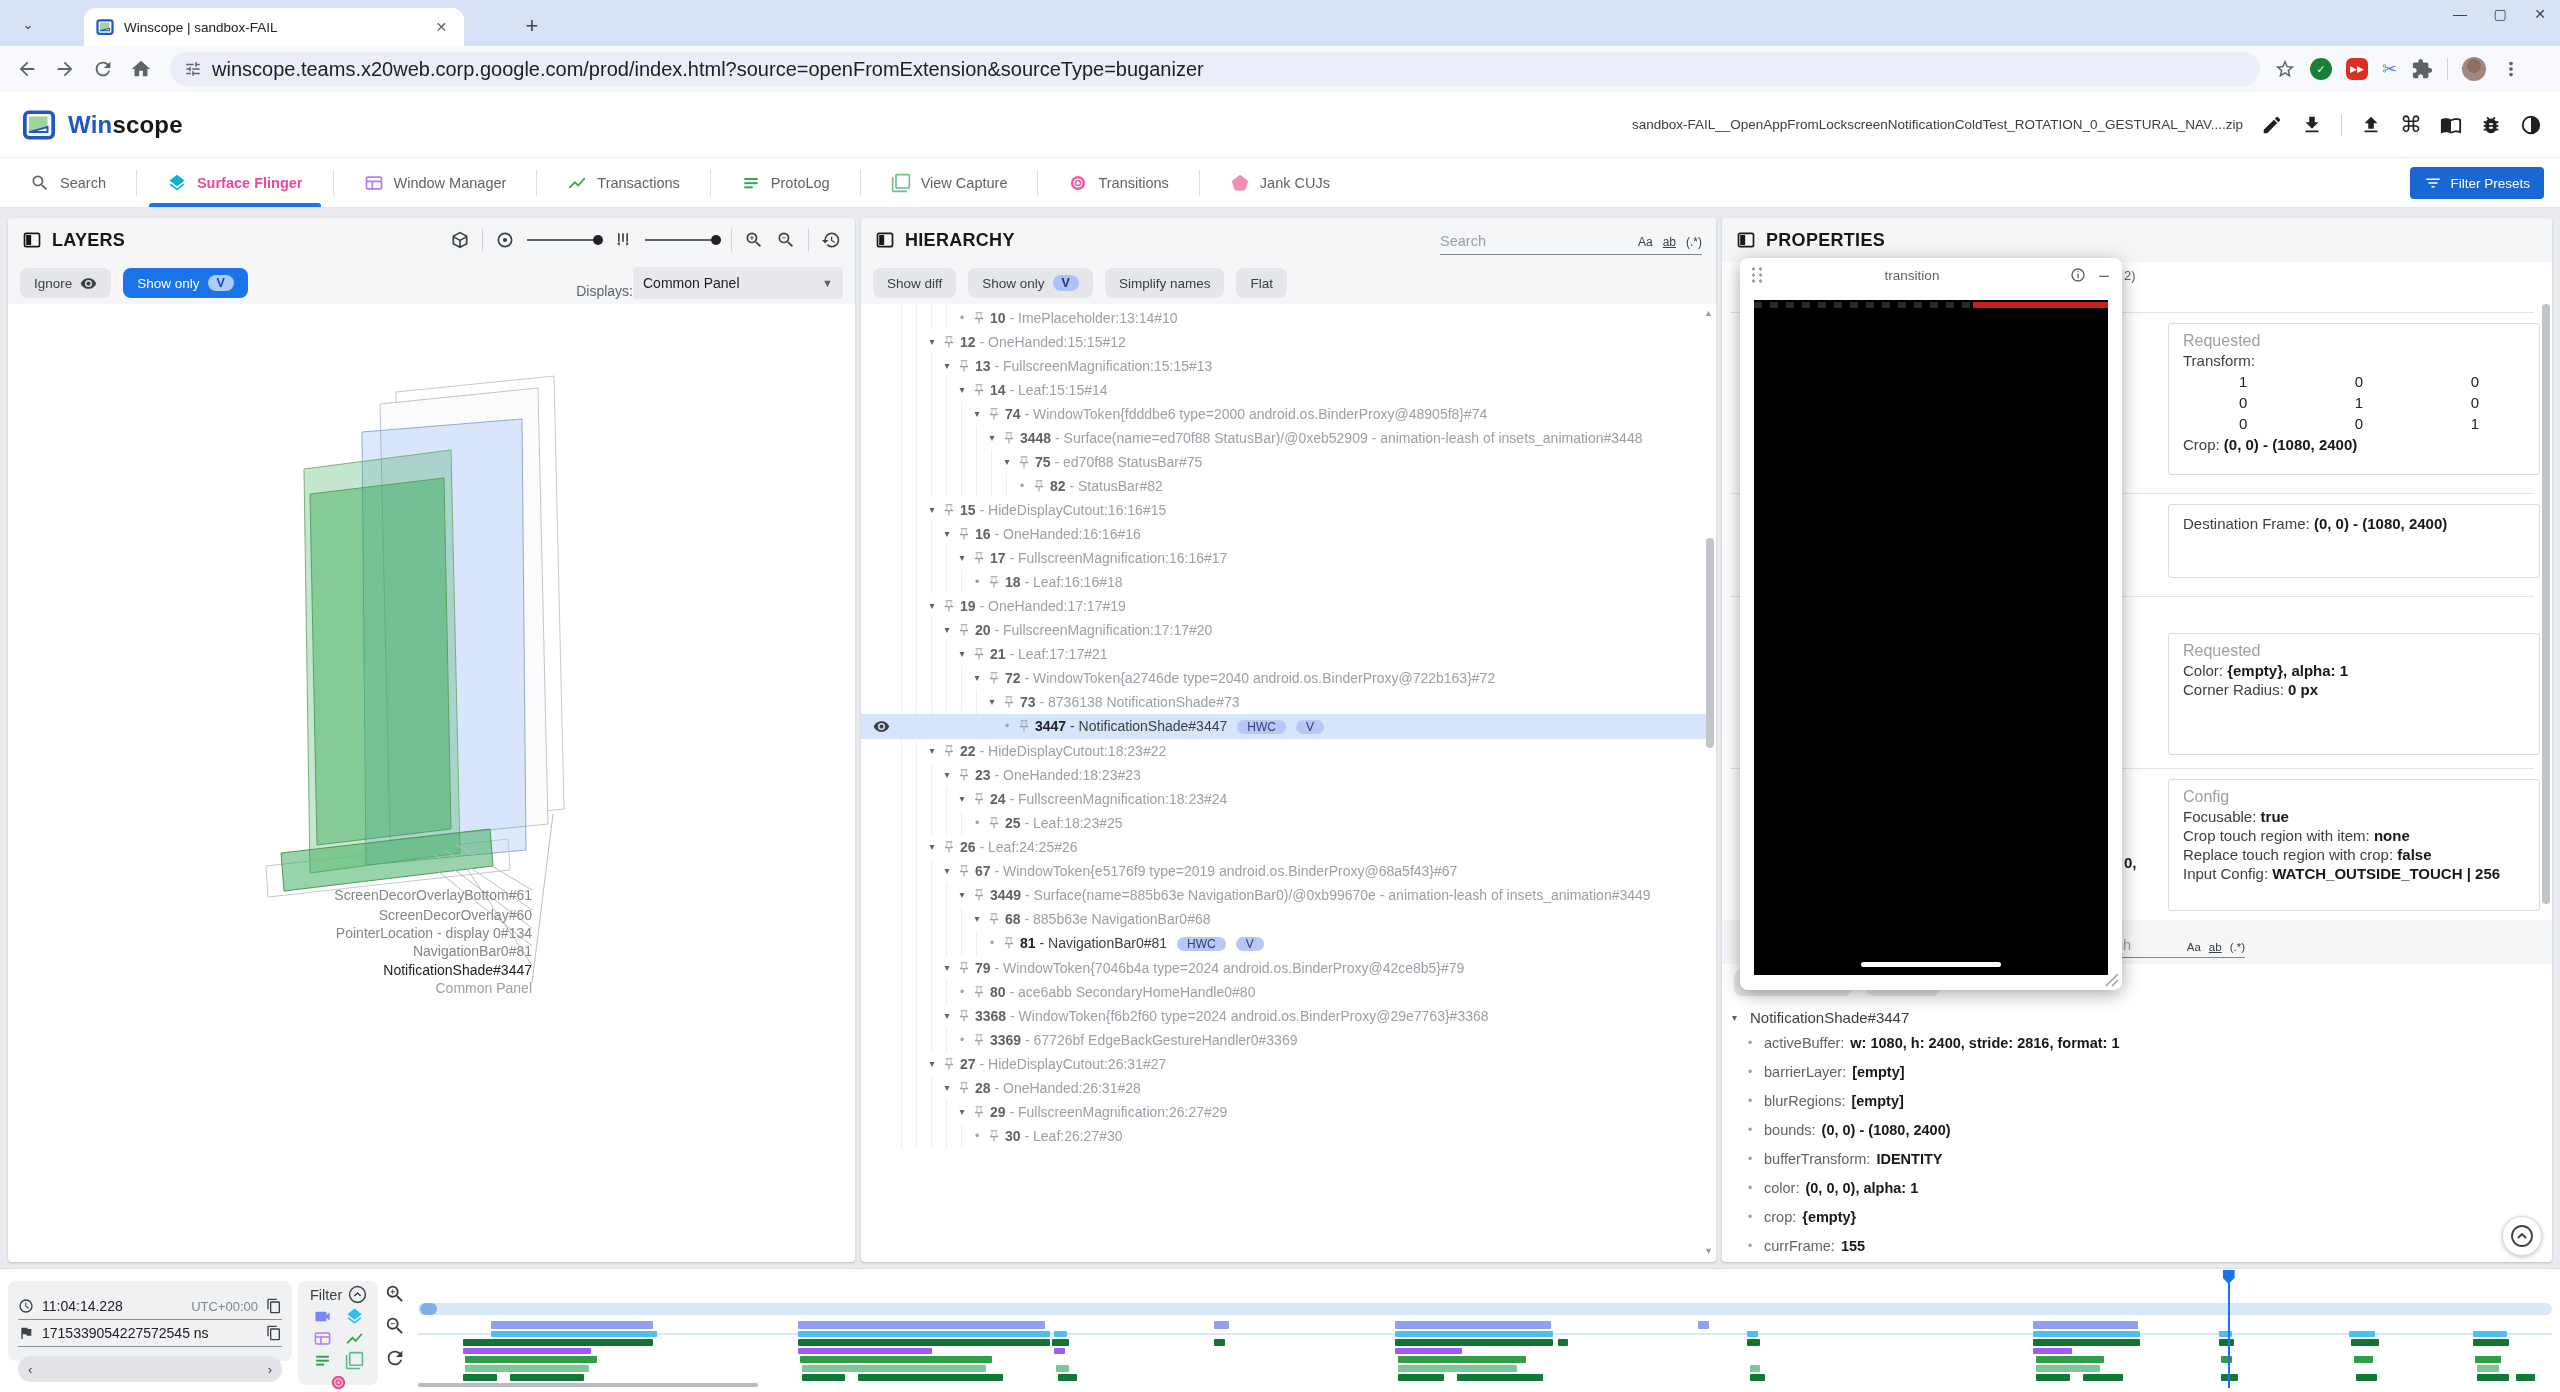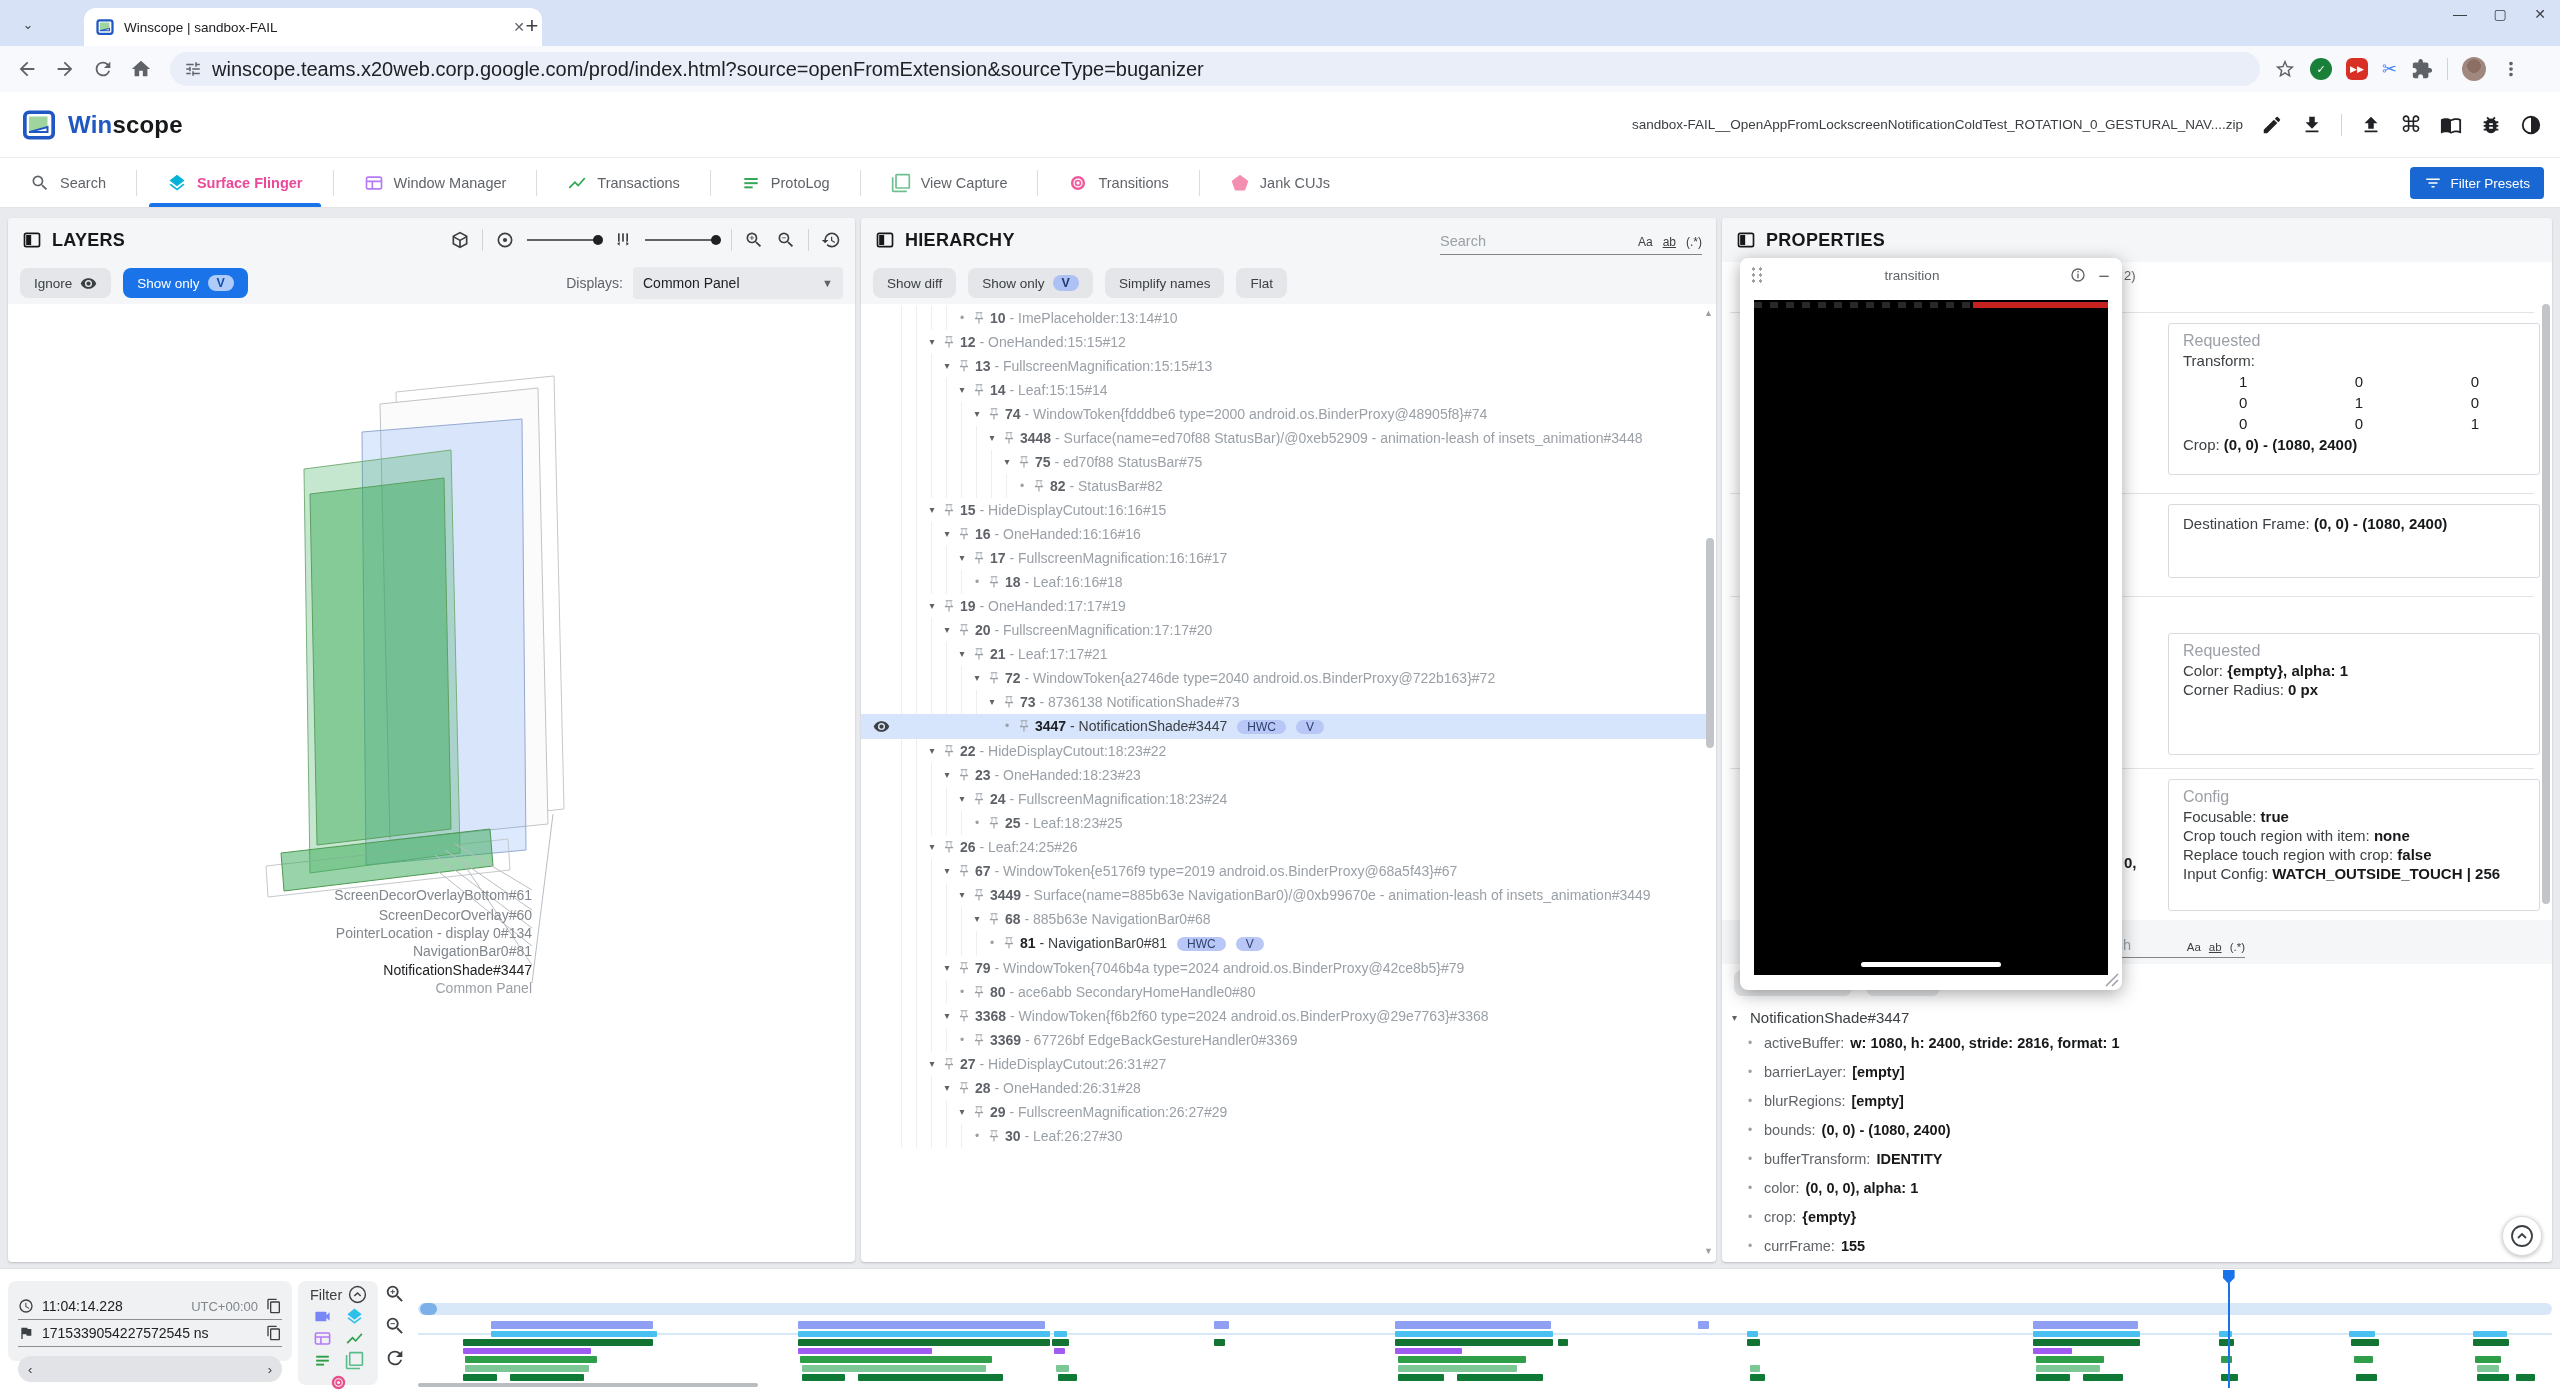--- a/index.html
+++ b/index.html
@@ -2,21 +2,21 @@
 <html><head>
 <meta charset="utf-8">
 <style>
   *{margin:0;padding:0;box-sizing:border-box;font-family:"Liberation Sans",sans-serif;}
   html,body{width:2560px;height:1392px;overflow:hidden;background:#e8eaed;}
   .ic{display:inline-flex;align-items:center;justify-content:center;flex:none;}
   .ic svg{width:100%;height:100%;}
   
   #tabstrip{position:absolute;left:0;top:0;width:2560px;height:46px;background:#d8e2f7;}
   #tab-search-btn{position:absolute;left:18px;top:14px;width:20px;height:20px;color:#444;font-size:13px;display:flex;align-items:center;justify-content:center;}
-  #tab{position:absolute;left:84px;top:8px;width:458px;height:38px;background:#fff;border-radius:12px 12px 0 0;display:flex;align-items:center;padding:0 12px;}
+  #tab{position:absolute;left:84px;top:8px;width:380px;height:38px;background:#fff;border-radius:12px 12px 0 0;display:flex;align-items:center;padding:0 12px;}
   #tab-title{font-size:13.5px;color:#202124;margin-left:10px;width:320px;white-space:nowrap;overflow:hidden;-webkit-mask-image:linear-gradient(to right,#000 85%,transparent);mask-image:linear-gradient(to right,#000 85%,transparent);}
   #tab-close{margin-left:auto;color:#5f6368;font-size:14px;width:22px;height:22px;display:flex;align-items:center;justify-content:center;border-radius:50%;}
   #newtab{position:absolute;left:516px;top:10px;width:32px;height:32px;color:#3c4043;font-size:22px;display:flex;align-items:center;justify-content:center;}
   #wincontrols{position:absolute;right:8px;top:6px;display:flex;gap:16px;color:#3c4043;font-size:14px;}
   #wincontrols span{width:24px;text-align:center;}
   #toolbar{position:absolute;left:0;top:46px;width:2560px;height:46px;background:#f7f9fd;display:flex;align-items:center;}
   #toolbar .tbic{width:22px;height:22px;color:#5f6368;margin-left:16px;}
   #omnibox{margin-left:18px;width:2090px;height:34px;background:#e9eef9;border-radius:17px;display:flex;align-items:center;padding:0 14px;}
   #omnibox .url{font-size:20px;color:#202124;margin-left:10px;white-space:nowrap;}
   #toolbar .right{display:flex;align-items:center;margin-left:14px;gap:14px;}
@@ -50,21 +50,21 @@
   .chiprow{height:42px;background:#f5f6f7;display:flex;align-items:center;padding:0 12px;gap:12px;}
   .chip{height:30px;border-radius:8px;background:#e4e6e9;color:#3c4043;font-size:13.5px;display:inline-flex;align-items:center;gap:8px;padding:0 14px;}
   .chip.blue{background:#1a73e8;color:#fff;}
   .vbadge{background:#aec1f5;color:#1f3a74;border-radius:10px;padding:1px 9px;font-size:12.5px;font-weight:700;}
   .chip.blue .vbadge{background:#aecbfa;color:#174ea6;}
   
   #layers-tools{margin-left:auto;display:flex;align-items:center;gap:12px;color:#3c4043;}
   #layers-tools .tl{width:20px;height:20px;color:#3c4043;}
   .slider{width:74px;height:2px;background:#5f6368;position:relative;}
   .slider .dot{position:absolute;right:-2px;top:-4px;width:10px;height:10px;border-radius:50%;background:#202124;}
-  #displays{margin-left:auto;display:flex;align-items:center;gap:10px;}
+  #displays{margin-left:auto;display:flex;align-items:flex-end;}
   #displays .lbl{font-size:14px;color:#5f6368;}
   #displays .sel{width:210px;height:32px;background:#e7e9ec;border-radius:4px;display:flex;align-items:center;padding:0 10px;font-size:14px;color:#202124;}
   #displays .sel .car{margin-left:auto;color:#5f6368;font-size:11px;}
   
   #layers-canvas{position:absolute;left:0;top:86px;right:0;bottom:0;}
   .layer-label{position:absolute;width:524px;text-align:right;font-size:14px;color:#80868b;line-height:18px;}
   .layer-label.sel{color:#202124;font-weight:500;}
   .layer-label.dim{color:#9aa0a6;}
   
   .hsearch{margin-left:auto;width:262px;position:relative;border-bottom:1px solid #80868b;height:30px;display:flex;align-items:flex-end;padding-bottom:5px;}

